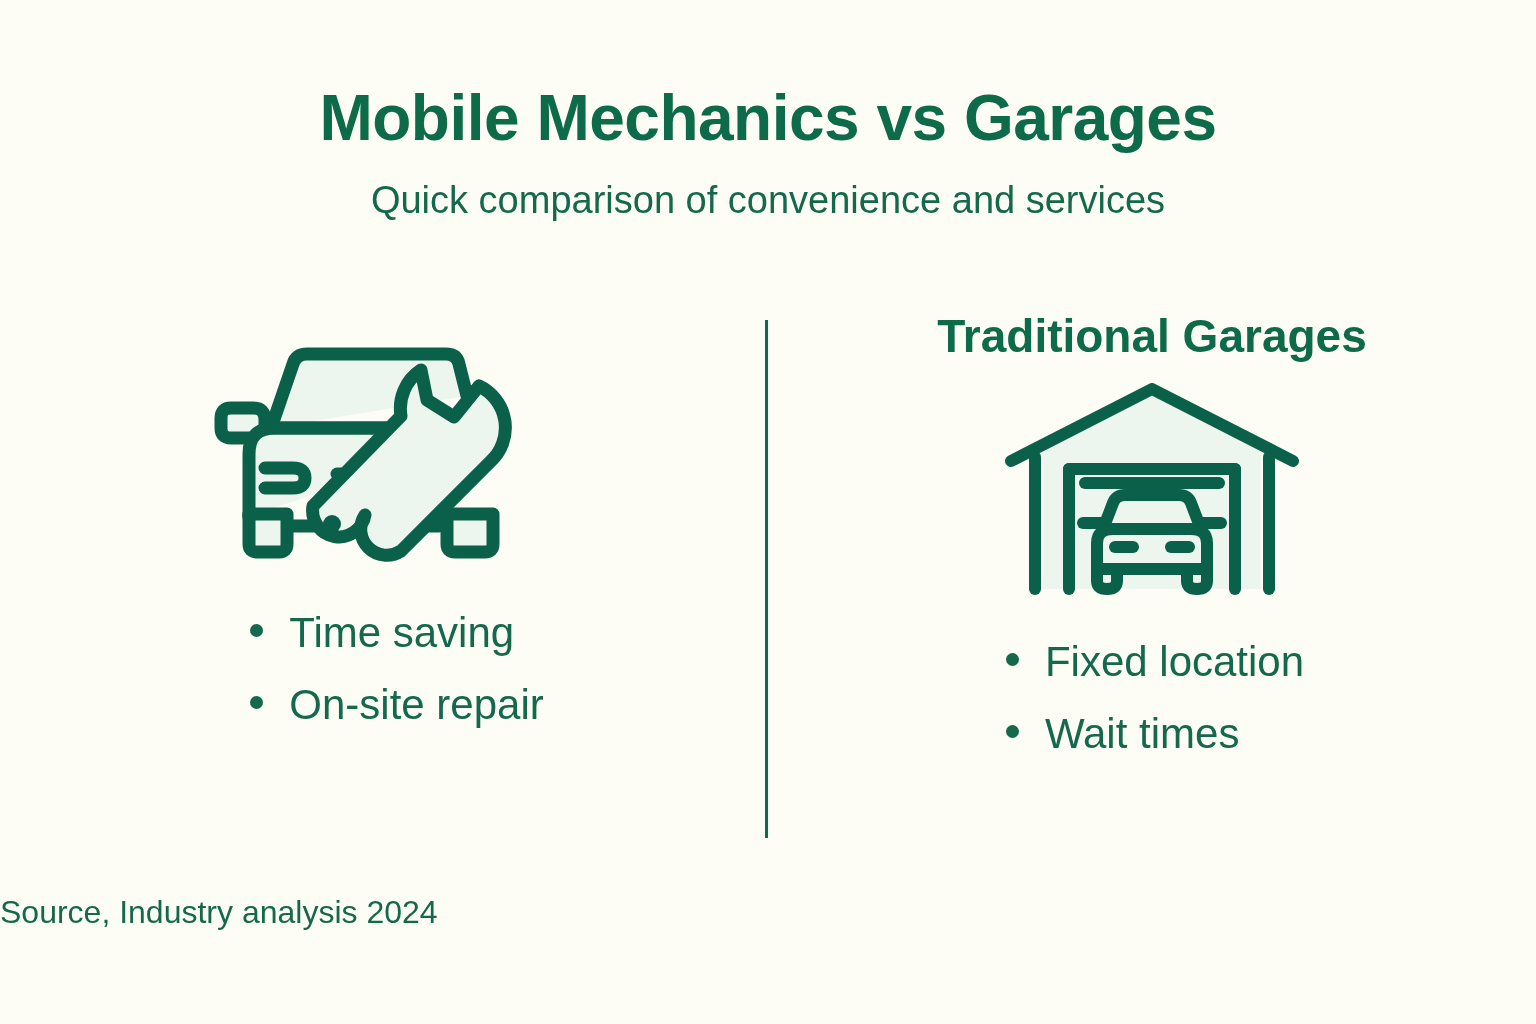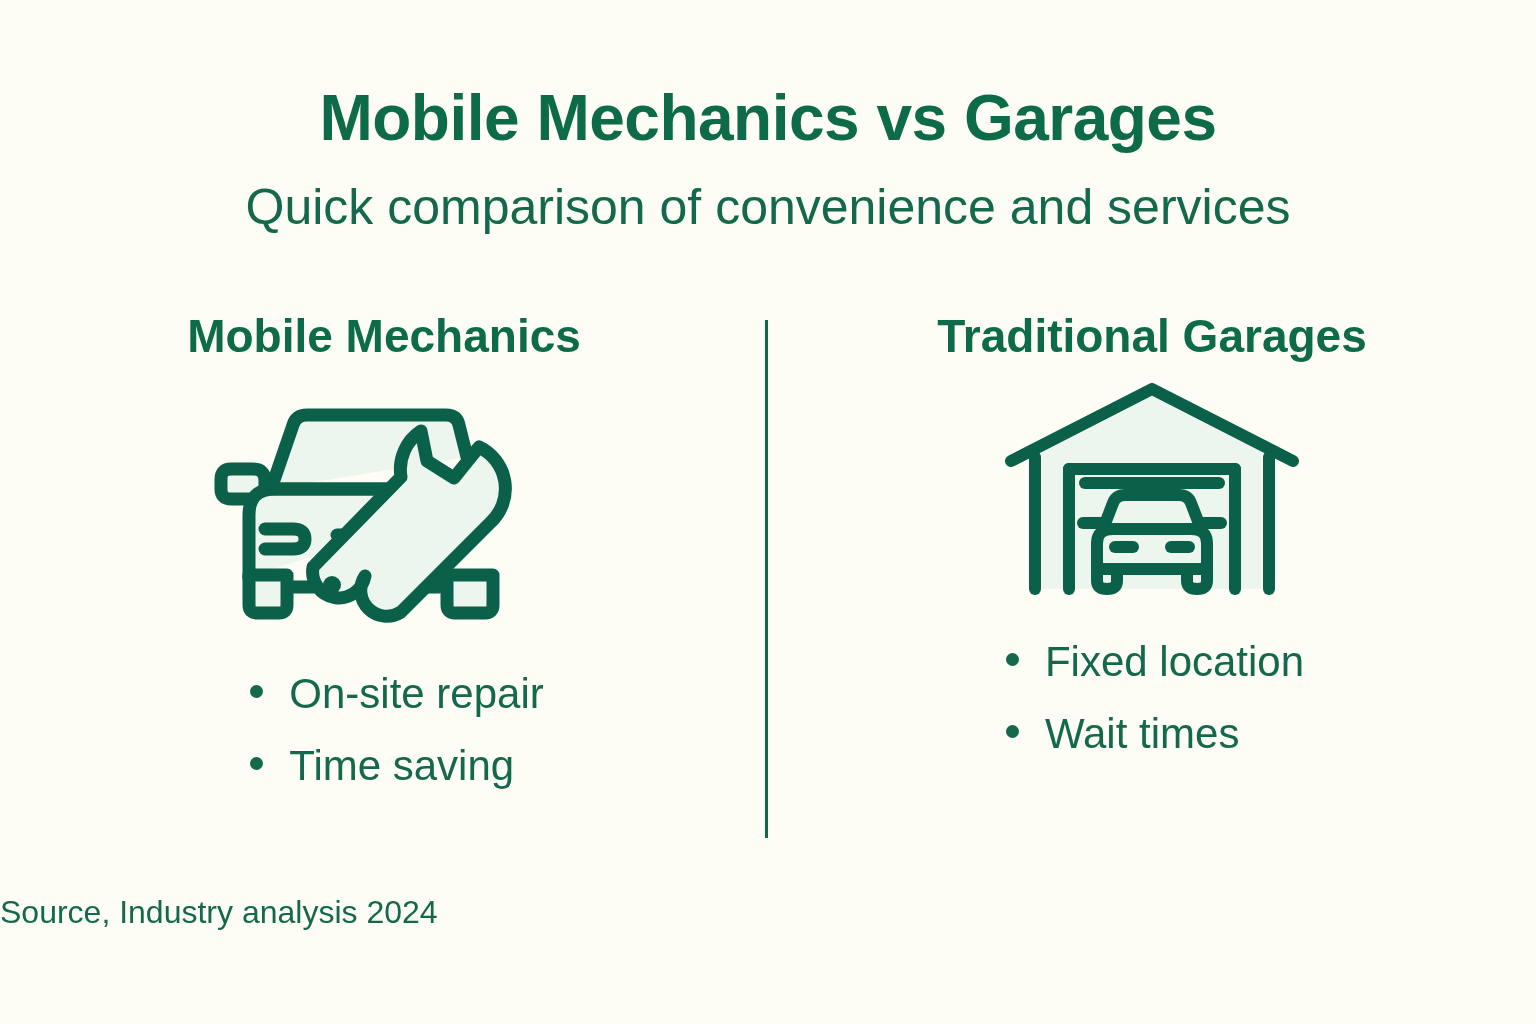--- a/index.html
+++ b/index.html
@@ -32,21 +32,21 @@
   }
   .title {
     font-size: 64px;
     font-weight: bold;
     color: #0D6B4A;
     letter-spacing: -0.5px;
     line-height: 1.08;
     margin: 0;
   }
   .subtitle {
-    font-size: 50px;
+    font-size: 38px;
     font-weight: normal;
     color: #14694C;
     line-height: 1.15;
     margin: 26px 0 0 0;
   }
 
   
   .columns {
     position: absolute;
     left: 0;
@@ -156,21 +156,20 @@
     <h1 class="title">Mobile Mechanics vs Garages</h1>
     <p class="subtitle">Quick comparison of convenience and services</p>
   </div>
 
   <div class="divider"></div>
 
   <div class="columns">
 
     <div class="column col-left">
 
-      <h2 class="col-heading">Mobile Mechanics</h2>
 
       <div class="icon-wrap">
         <svg width="350" height="250" viewBox="0 0 350 250">
           <g fill="#ECF5EE" stroke="#0B6049" stroke-width="13" stroke-linecap="round" stroke-linejoin="round">
 
             <path d="M62 100 L84 36 Q87 26 98 26 L237 26 Q248 26 250 36 L258 68"></path>
 
             <path d="M22 80 L44 80 Q56 80 56 92 L56 100 Q56 110 46 110 L22 110 Q12 110 12 100 L12 90 Q12 80 22 80 Z"></path>
 
             <path d="M40 188 L40 126 Q40 100 66 100 L255 100 Q268 100 272 112"></path>
@@ -200,25 +199,25 @@
                      A26 26 0 0 0 196 213 Z" transform="translate(-40,-26) rotate(0)"></path>
           </g>
 
           <circle cx="123" cy="196" r="9" fill="#0B6049"></circle>
         </svg>
       </div>
 
       <ul class="bullets">
         <li class="bullet-item">
           <span class="bullet-dot"></span>
+          <span>Time saving</span>
+        </li>
+        <li class="bullet-item">
+          <span class="bullet-dot"></span>
           <span>On-site repair</span>
-        </li>
-        <li class="bullet-item">
-          <span class="bullet-dot"></span>
-          <span>Time saving</span>
         </li>
       </ul>
     </div>
 
     <div class="column col-right">
 
       <h2 class="col-heading">Traditional Garages</h2>
 
       <div class="icon-wrap">
         <svg width="310" height="216" viewBox="0 0 310 216">

